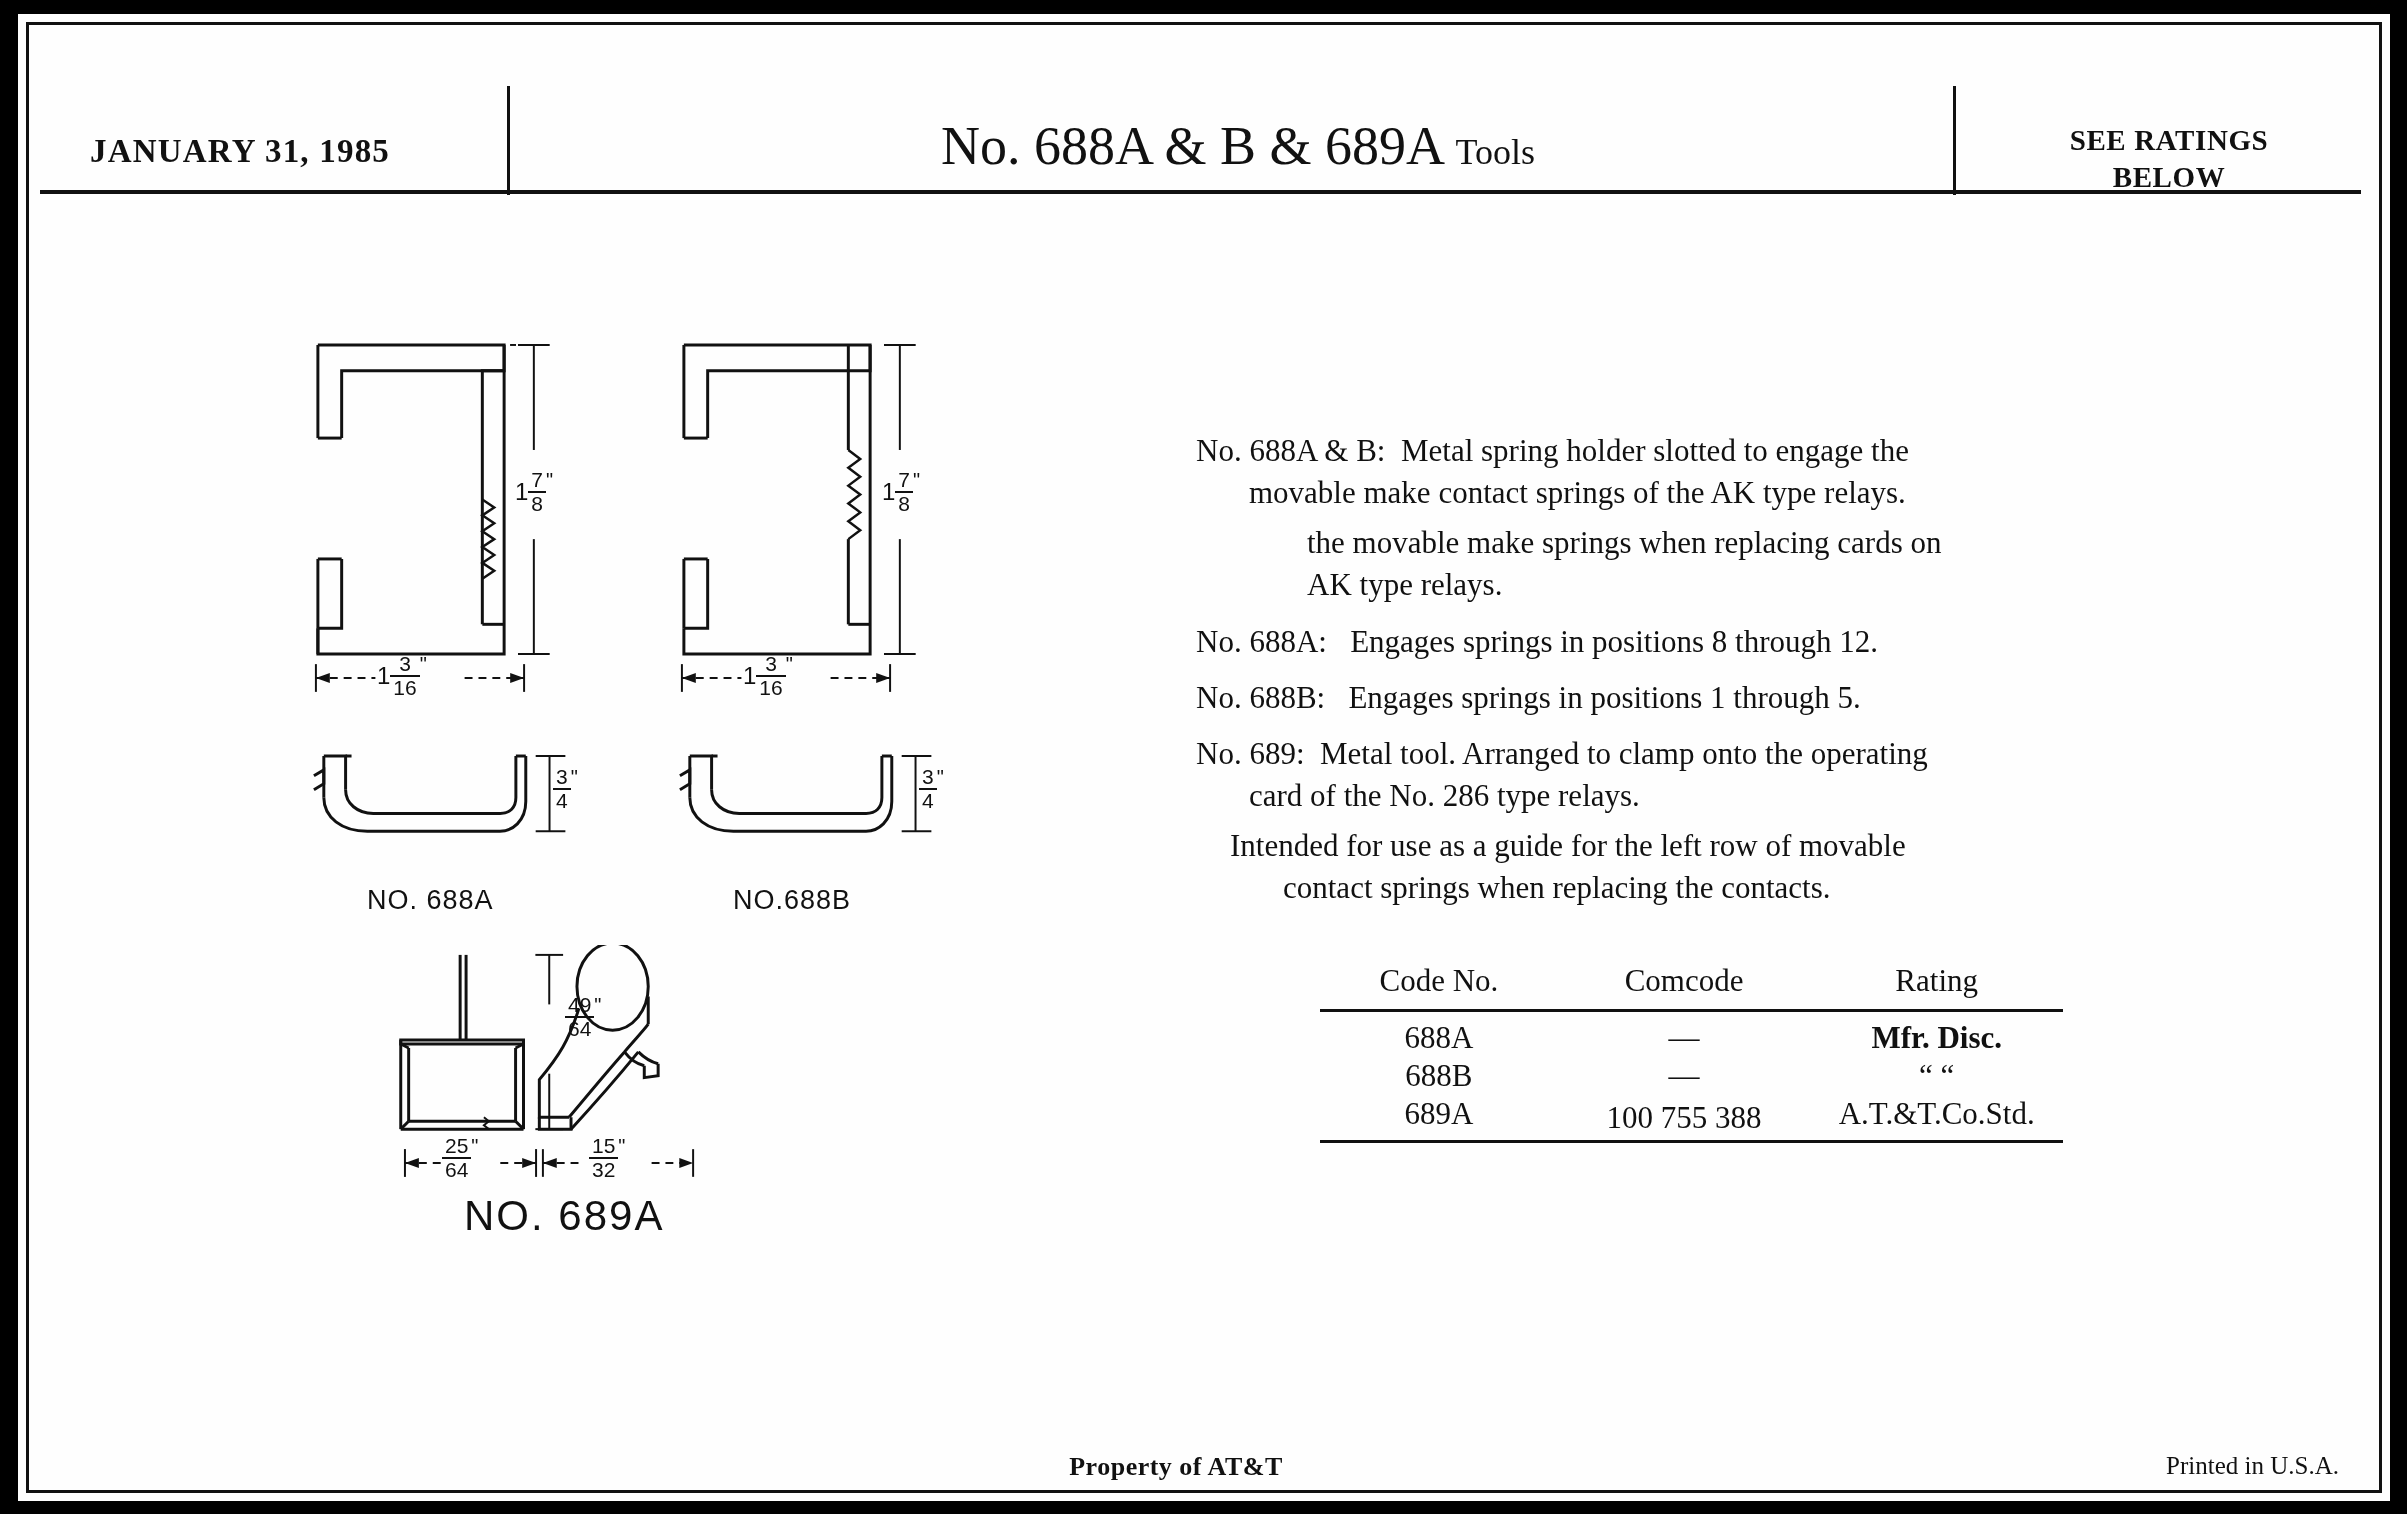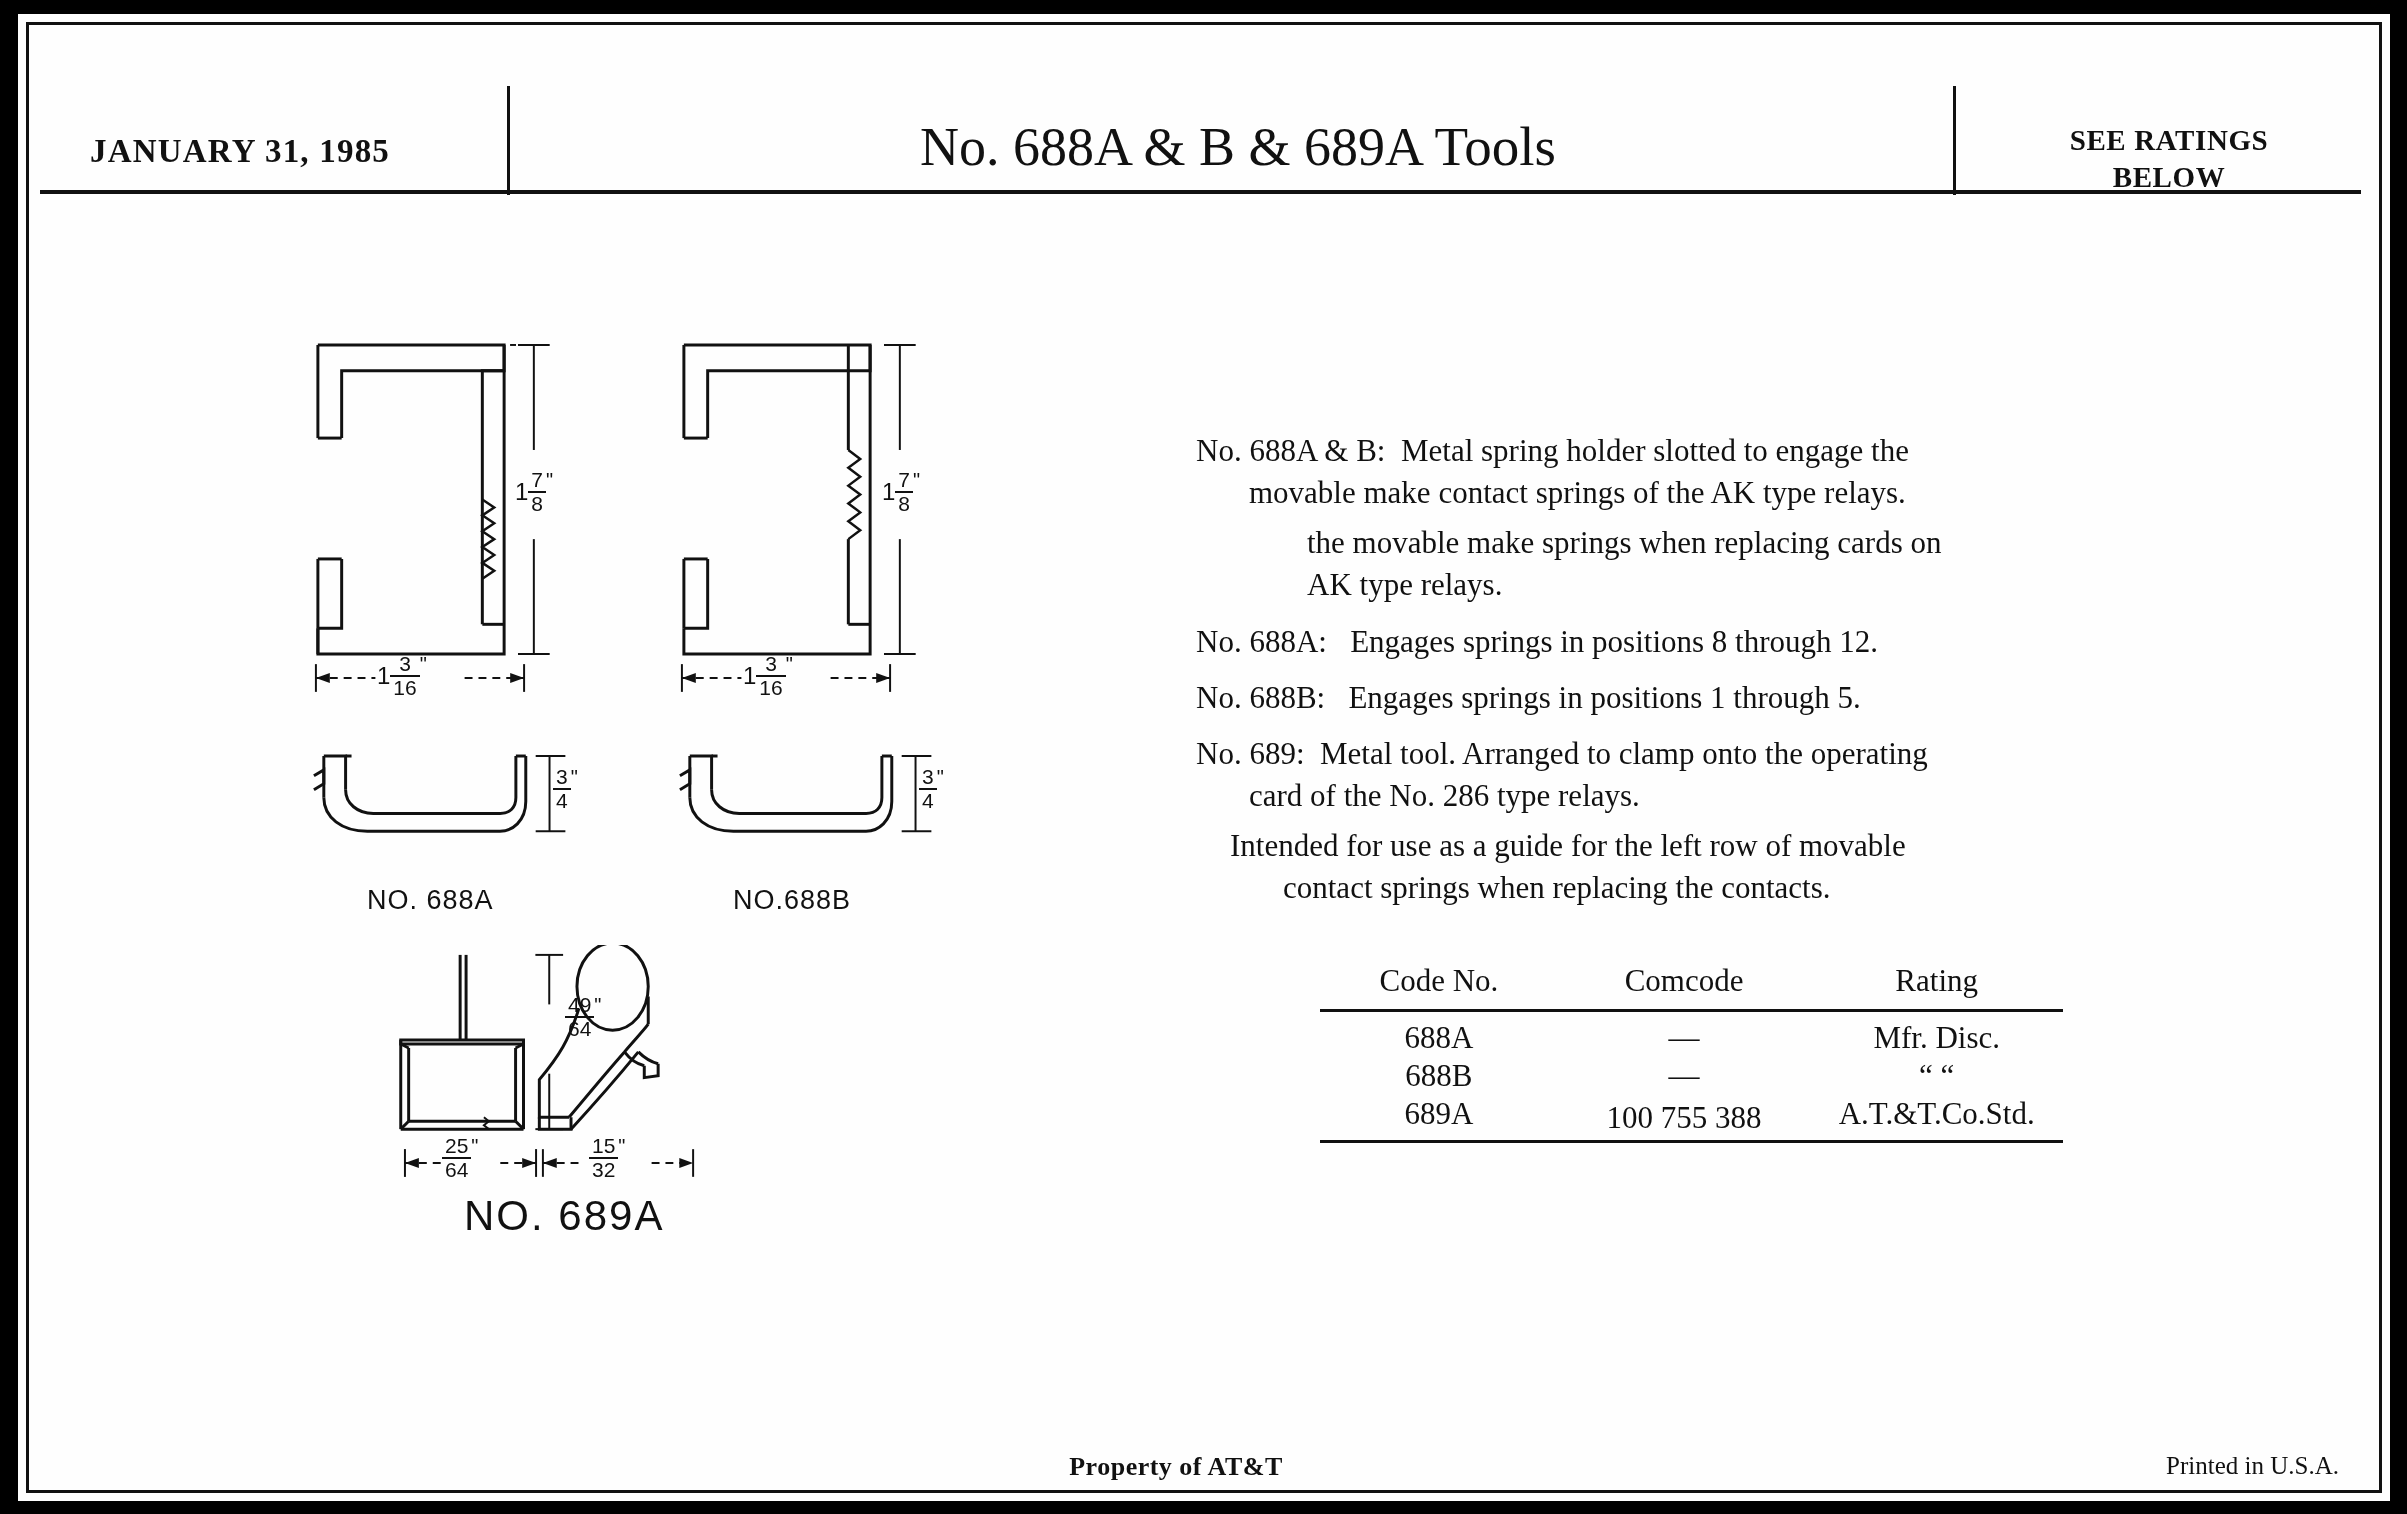--- a/index.html
+++ b/index.html
@@ -74,21 +74,21 @@
     left: 485px;
     top: 77px;
     width: 1426px;
     text-align: center;
     font-family: "Liberation Serif", serif;
     font-size: 54px;
     color: #111;
     white-space: nowrap;
   }
   .header-title .sc {
-    font-size: 55px;
+    font-size: 36px;
   }
   .header-ratings {
     position: absolute;
     left: 1931px;
     top: 84px;
     width: 396px;
     text-align: center;
     font-family: "Liberation Serif", serif;
     font-weight: bold;
     font-size: 29px;
@@ -487,21 +487,21 @@
         <tr>
           <th style="width:32%">Code No.</th>
           <th style="width:34%">Comcode</th>
           <th style="width:34%">Rating</th>
         </tr>
       </thead>
       <tbody>
         <tr>
           <td style="padding-top:8px;">688A</td>
           <td style="padding-top:8px;">—</td>
-          <td style="padding-top:8px;">Mfr. Disc.</td>
+          <td style="padding-top:8px;font-weight:bold;">Mfr. Disc.</td>
         </tr>
         <tr>
           <td>688B</td>
           <td>—</td>
           <td>“          “</td>
         </tr>
         <tr>
           <td style="padding-bottom:8px;">689A</td>
           <td style="padding-bottom:0;">100  755  388</td>
           <td style="padding-bottom:8px;">A.T.&amp;T.Co.Std.</td>

